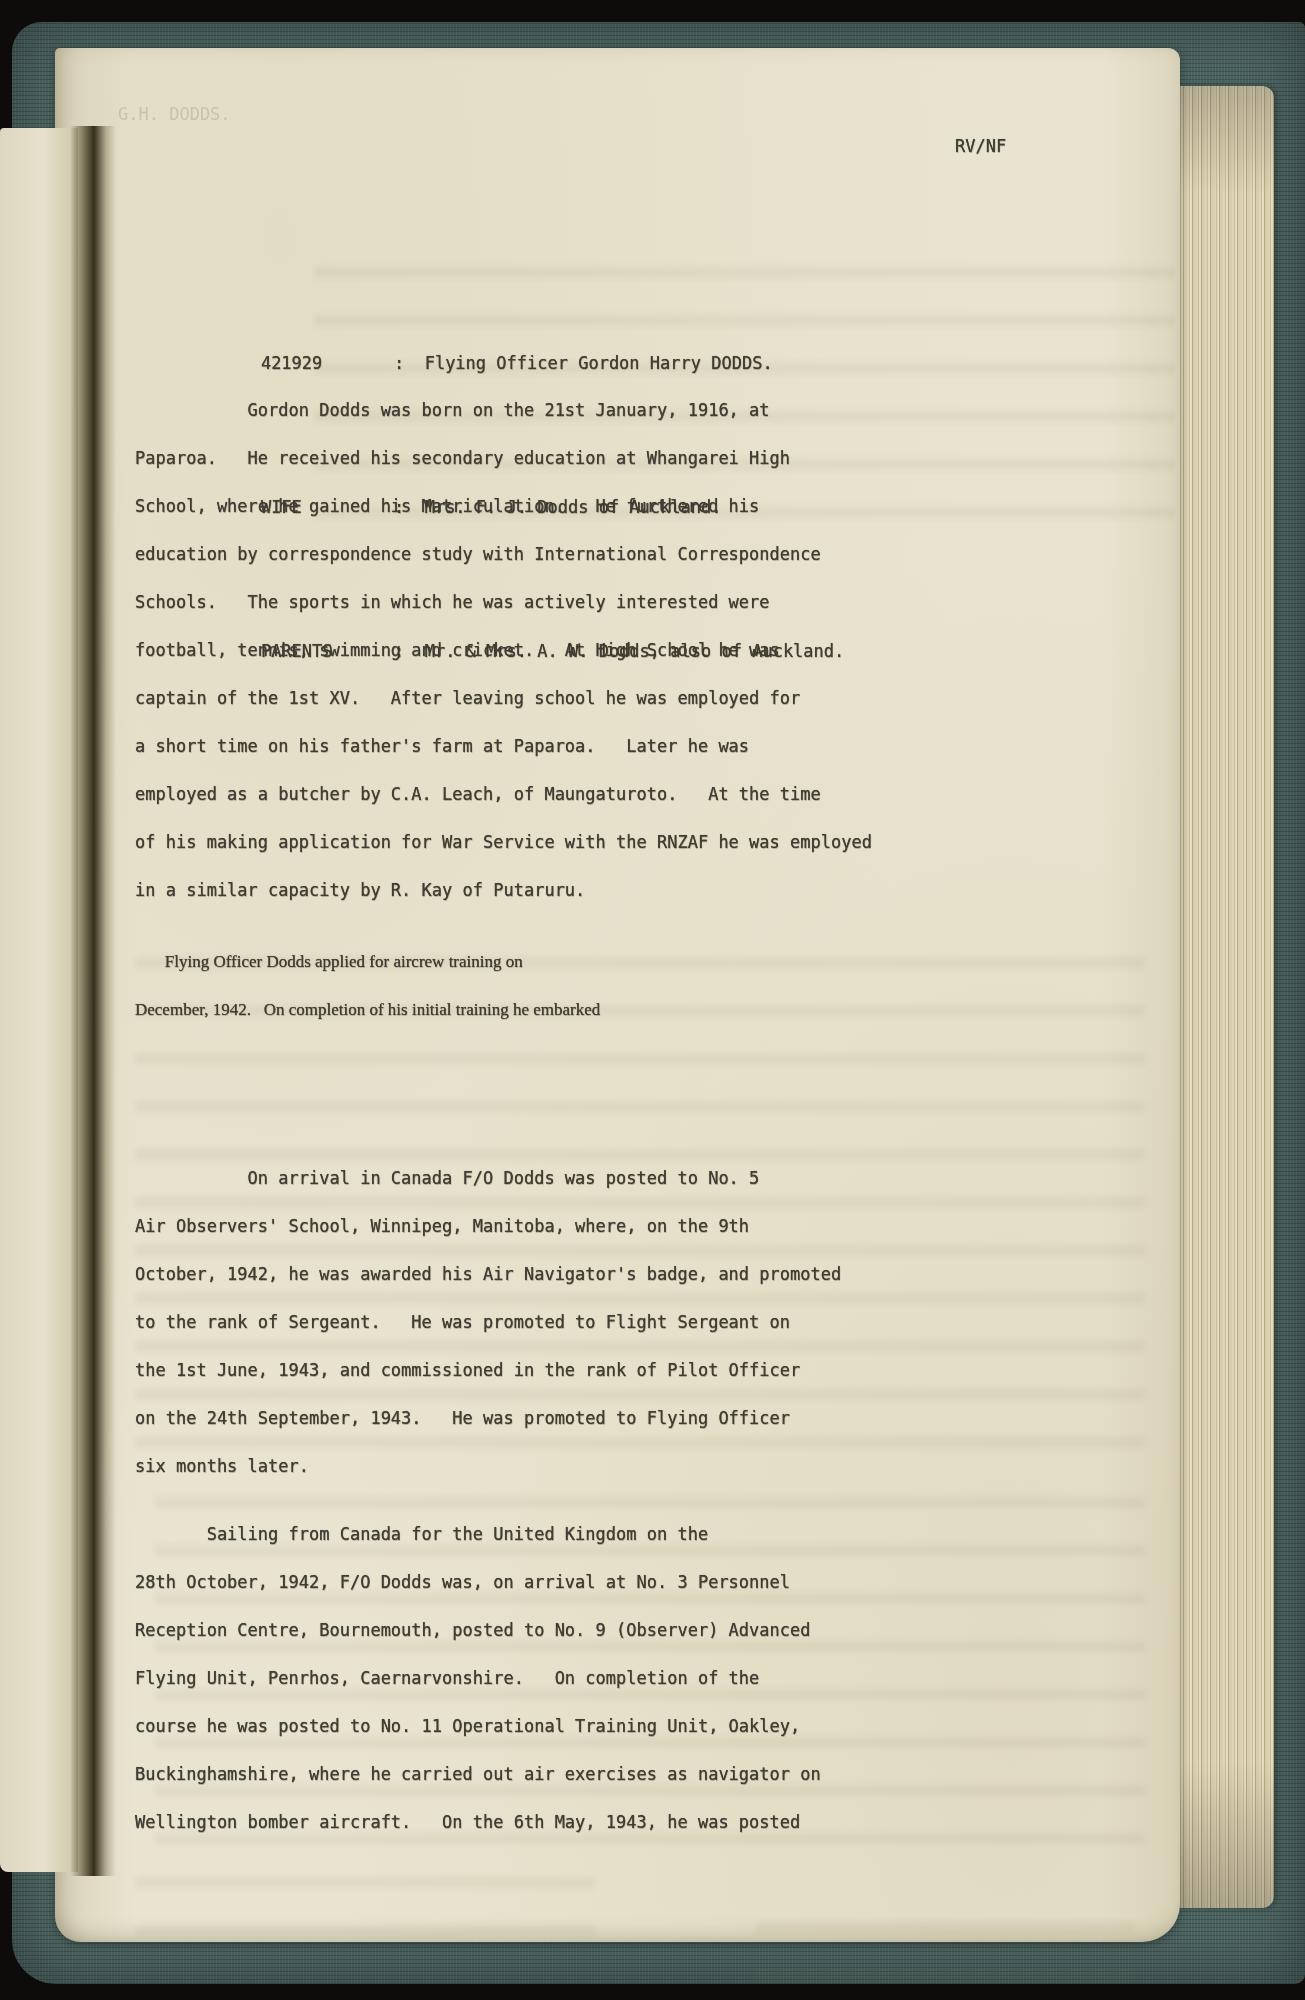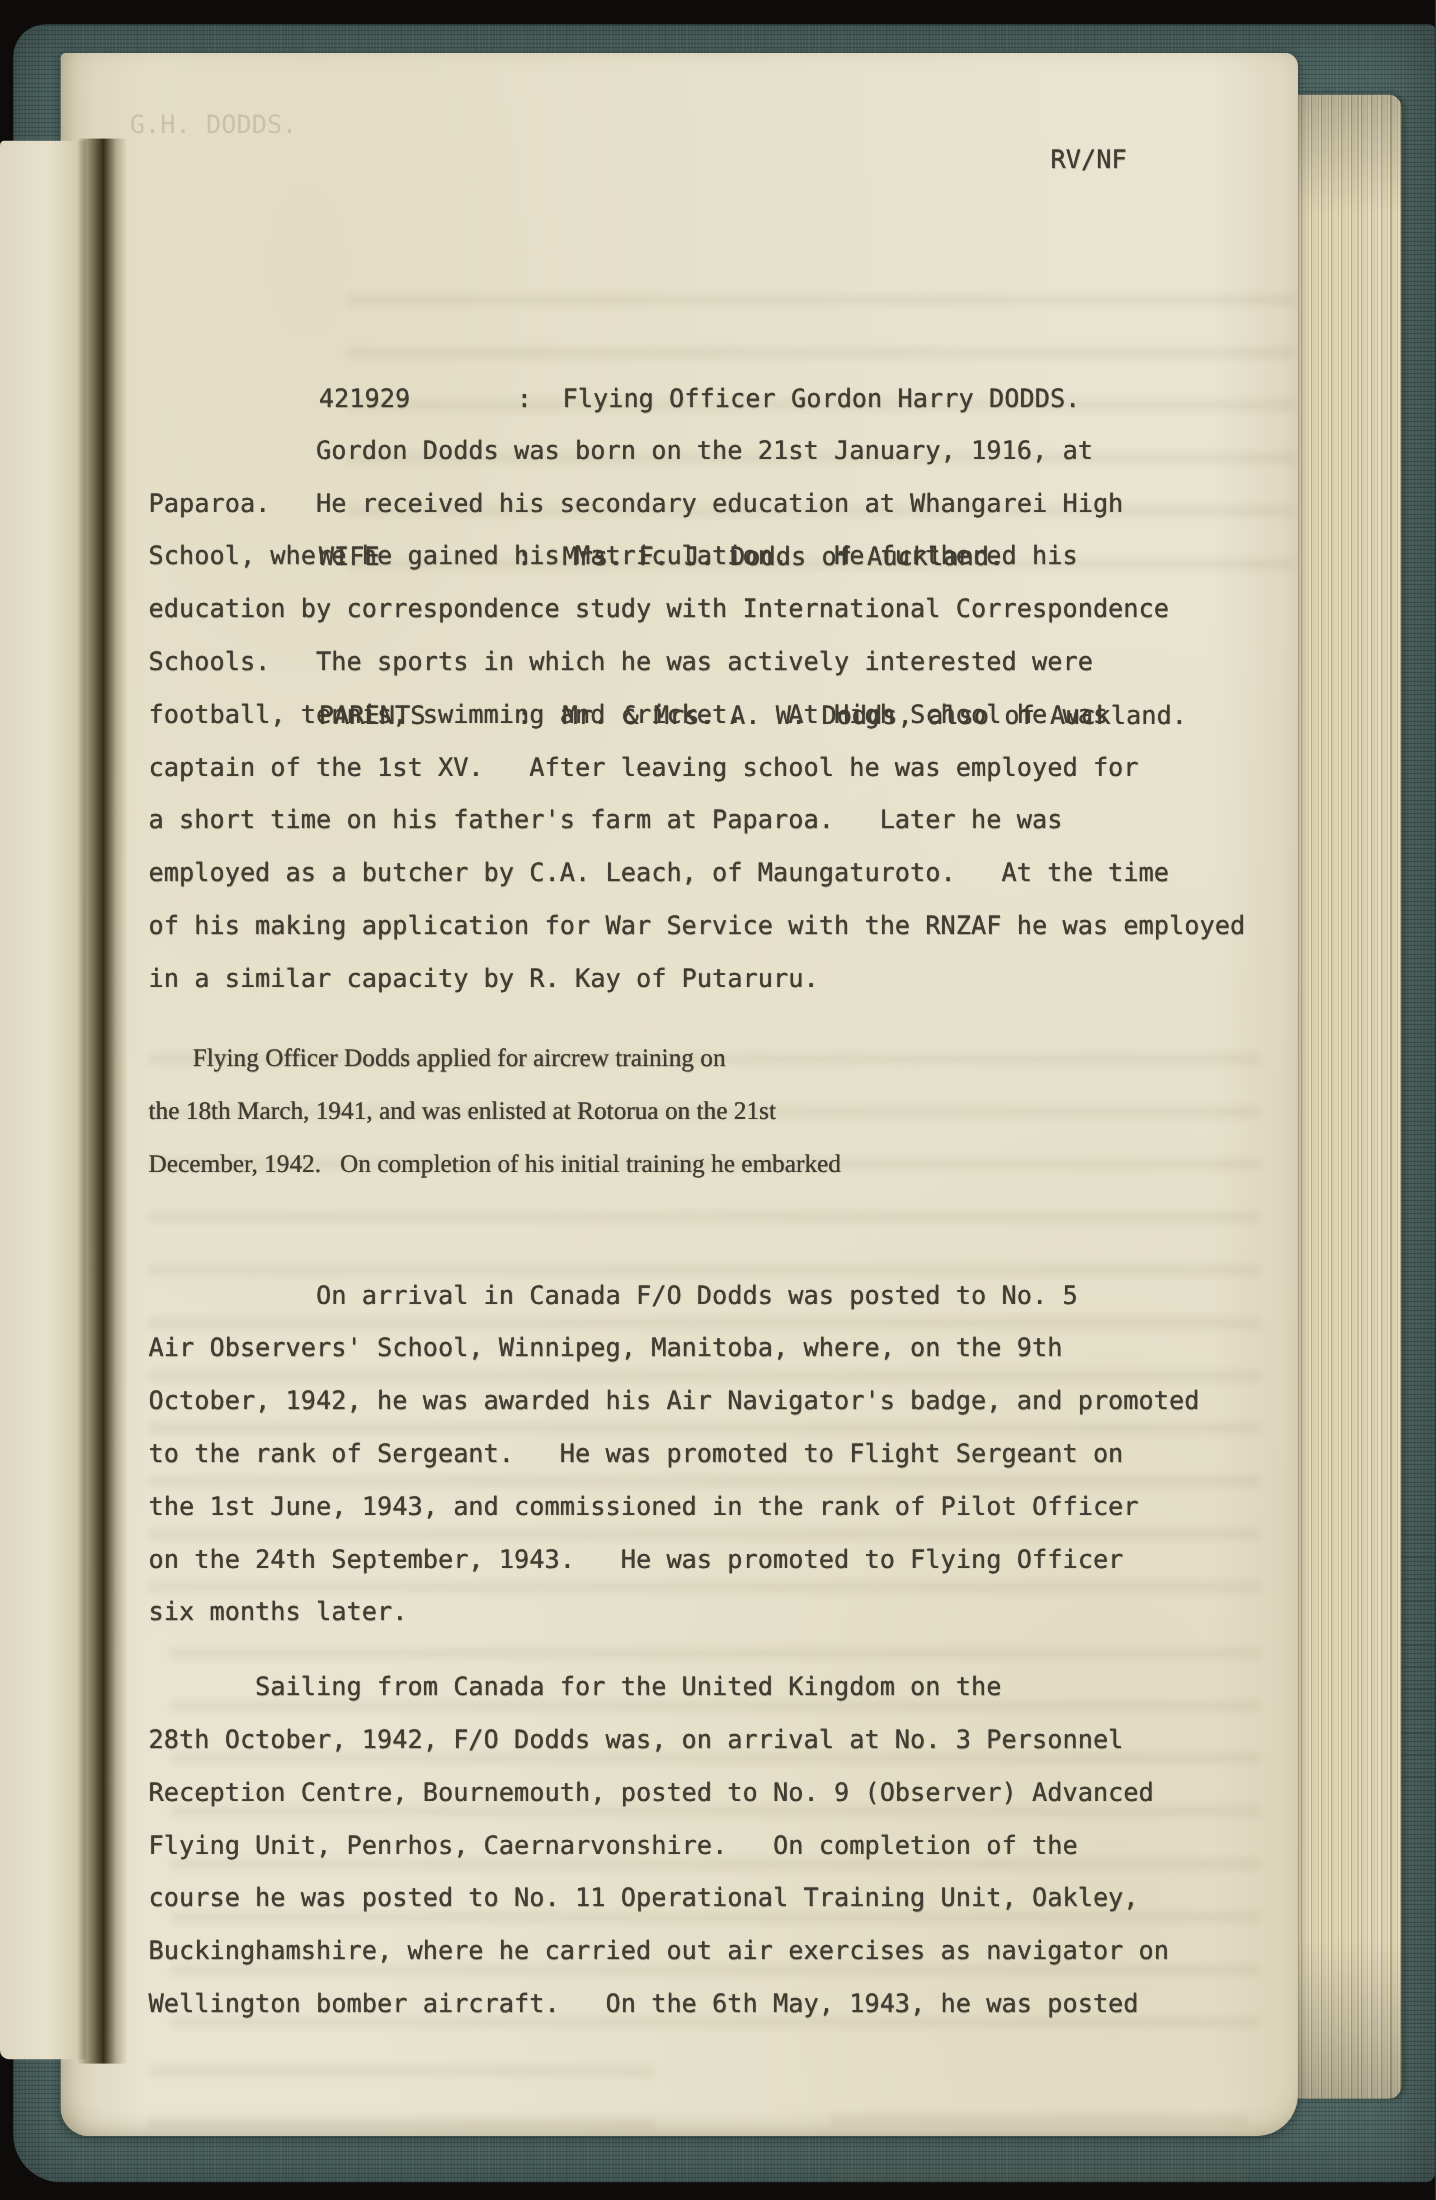--- a/index.html
+++ b/index.html
@@ -29,21 +29,21 @@
         background-image:
           radial-gradient(ellipse at 20% 10%, rgba(214,206,176,0.35), rgba(0,0,0,0) 55%),
           radial-gradient(ellipse at 85% 90%, rgba(205,196,160,0.30), rgba(0,0,0,0) 50%),
           linear-gradient(90deg, rgba(150,138,96,0.18), rgba(0,0,0,0) 7%, rgba(0,0,0,0) 93%, rgba(170,158,116,0.20));
         border-radius:5px 12px 38px 26px;
         box-shadow:inset 14px 0 28px -14px rgba(92,84,48,0.40),
                    inset 0 -12px 26px -14px rgba(60,52,20,0.30),
                    0 2px 10px rgba(0,0,0,0.35);}
 
   
-  .typed{position:absolute;font-size:23px;line-height:48px;color:#403d33;white-space:pre;
+  .typed{position:absolute;font-size:17px;line-height:48px;color:#403d33;white-space:pre;
          text-shadow:0 0 0.7px rgba(56,52,40,0.85), 0.5px 0.6px 0 rgba(56,52,40,0.25);}
   .typed-line{white-space:pre;height:48px;line-height:48px;}
   .hlabel{display:inline-block;width:13ch;white-space:pre;margin-left:44px;}
   .hsep{display:inline-block;white-space:pre;}
   .hval{display:inline-block;margin-left:2ch;white-space:pre;text-align:center;}
 
   
   .bleed-heading{opacity:0.30;color:#8d856a;filter:blur(0.6px);text-shadow:none;}
 
   
@@ -85,21 +85,21 @@
       </div>
       <div class="typed-line">
         <span class="hlabel">WIFE</span><span class="hsep">:</span><span class="hval">Mrs. F. J. Dodds of Auckland.</span>
       </div>
       <div class="typed-line">
         <span class="hlabel">PARENTS</span><span class="hsep">:</span><span class="hval">Mr. &amp; Mrs. A. W. Dodds, also of Auckland.</span>
       </div>
     </div>
 
     <div class="typed" style="left:80px;top:338px;"><div class="typed-line">           Gordon Dodds was born on the 21st January, 1916, at</div><div class="typed-line">Paparoa.   He received his secondary education at Whangarei High</div><div class="typed-line">School, where he gained his Matriculation.   He furthered his</div><div class="typed-line">education by correspondence study with International Correspondence</div><div class="typed-line">Schools.   The sports in which he was actively interested were</div><div class="typed-line">football, tennis, swimming and cricket.   At High School he was</div><div class="typed-line">captain of the 1st XV.   After leaving school he was employed for</div><div class="typed-line">a short time on his father's farm at Paparoa.   Later he was</div><div class="typed-line">employed as a butcher by C.A. Leach, of Maungaturoto.   At the time</div><div class="typed-line">of his making application for War Service with the RNZAF he was employed</div><div class="typed-line">in a similar capacity by R. Kay of Putaruru.</div></div>
-    <div class="typed" style="left:80px;top:890px;font-family:Liberation Serif, serif;"><div class="typed-line">       Flying Officer Dodds applied for aircrew training on</div><div class="typed-line">the 18th March, 1941, and was enlisted at Rotorua on the 21st</div><div class="typed-line">December, 1942.   On completion of his initial training he embarked</div></div>
+    <div class="typed" style="left:80px;top:890px;font-family:Liberation Serif, serif;"><div class="typed-line">       Flying Officer Dodds applied for aircrew training on</div><div class="typed-line">December, 1942.   On completion of his initial training he embarked</div></div>
     <div class="typed" style="left:80px;top:1106px;"><div class="typed-line">           On arrival in Canada F/O Dodds was posted to No. 5</div><div class="typed-line">Air Observers' School, Winnipeg, Manitoba, where, on the 9th</div><div class="typed-line">October, 1942, he was awarded his Air Navigator's badge, and promoted</div><div class="typed-line">to the rank of Sergeant.   He was promoted to Flight Sergeant on</div><div class="typed-line">the 1st June, 1943, and commissioned in the rank of Pilot Officer</div><div class="typed-line">on the 24th September, 1943.   He was promoted to Flying Officer</div><div class="typed-line">six months later.</div></div>
     <div class="typed" style="left:80px;top:1462px;"><div class="typed-line">       Sailing from Canada for the United Kingdom on the</div><div class="typed-line">28th October, 1942, F/O Dodds was, on arrival at No. 3 Personnel</div><div class="typed-line">Reception Centre, Bournemouth, posted to No. 9 (Observer) Advanced</div><div class="typed-line">Flying Unit, Penrhos, Caernarvonshire.   On completion of the</div><div class="typed-line">course he was posted to No. 11 Operational Training Unit, Oakley,</div><div class="typed-line">Buckinghamshire, where he carried out air exercises as navigator on</div><div class="typed-line">Wellington bomber aircraft.   On the 6th May, 1943, he was posted</div></div>
 
   </div>
 
   <div class="facing"></div>
   <div class="gutter"></div>
 
 </div>
 

